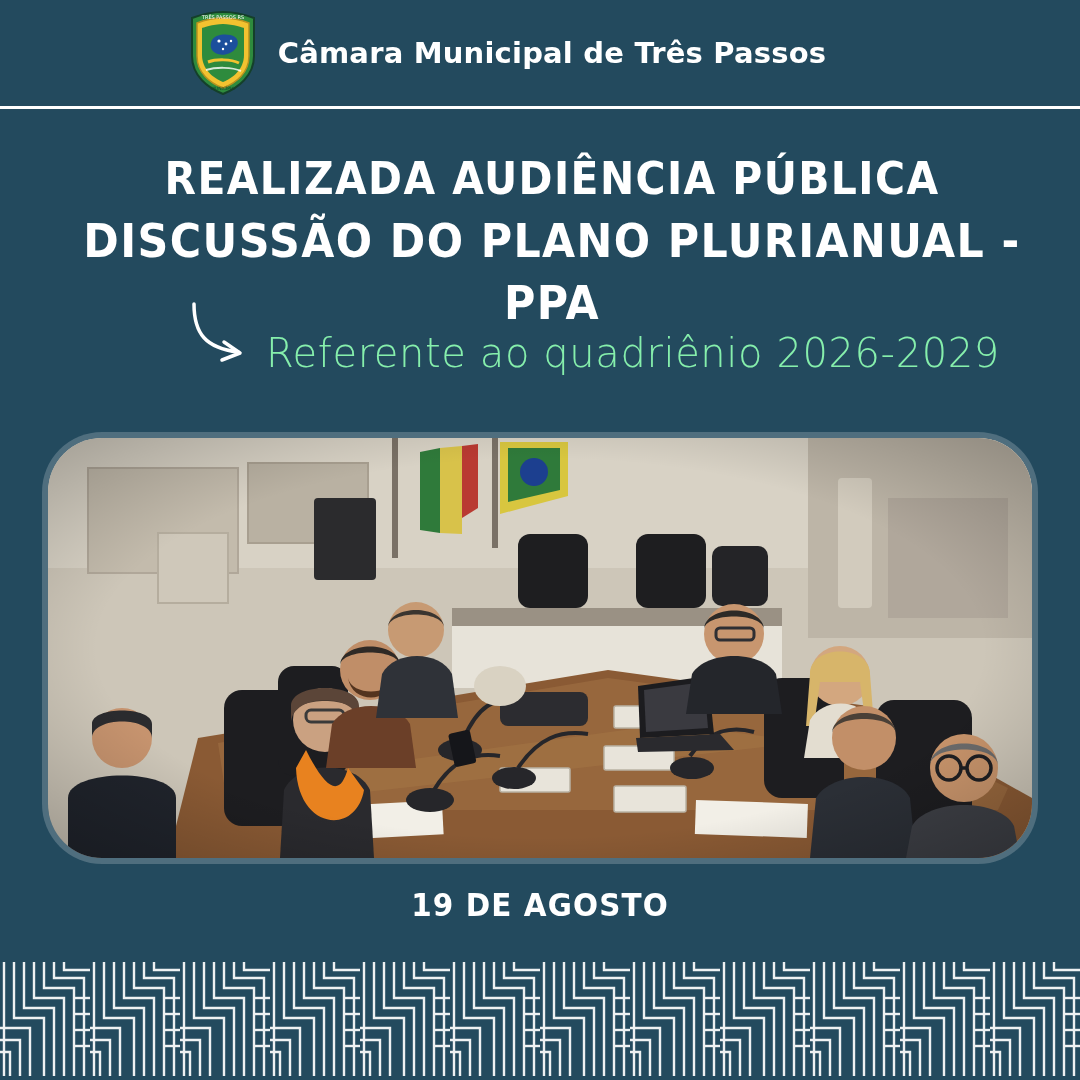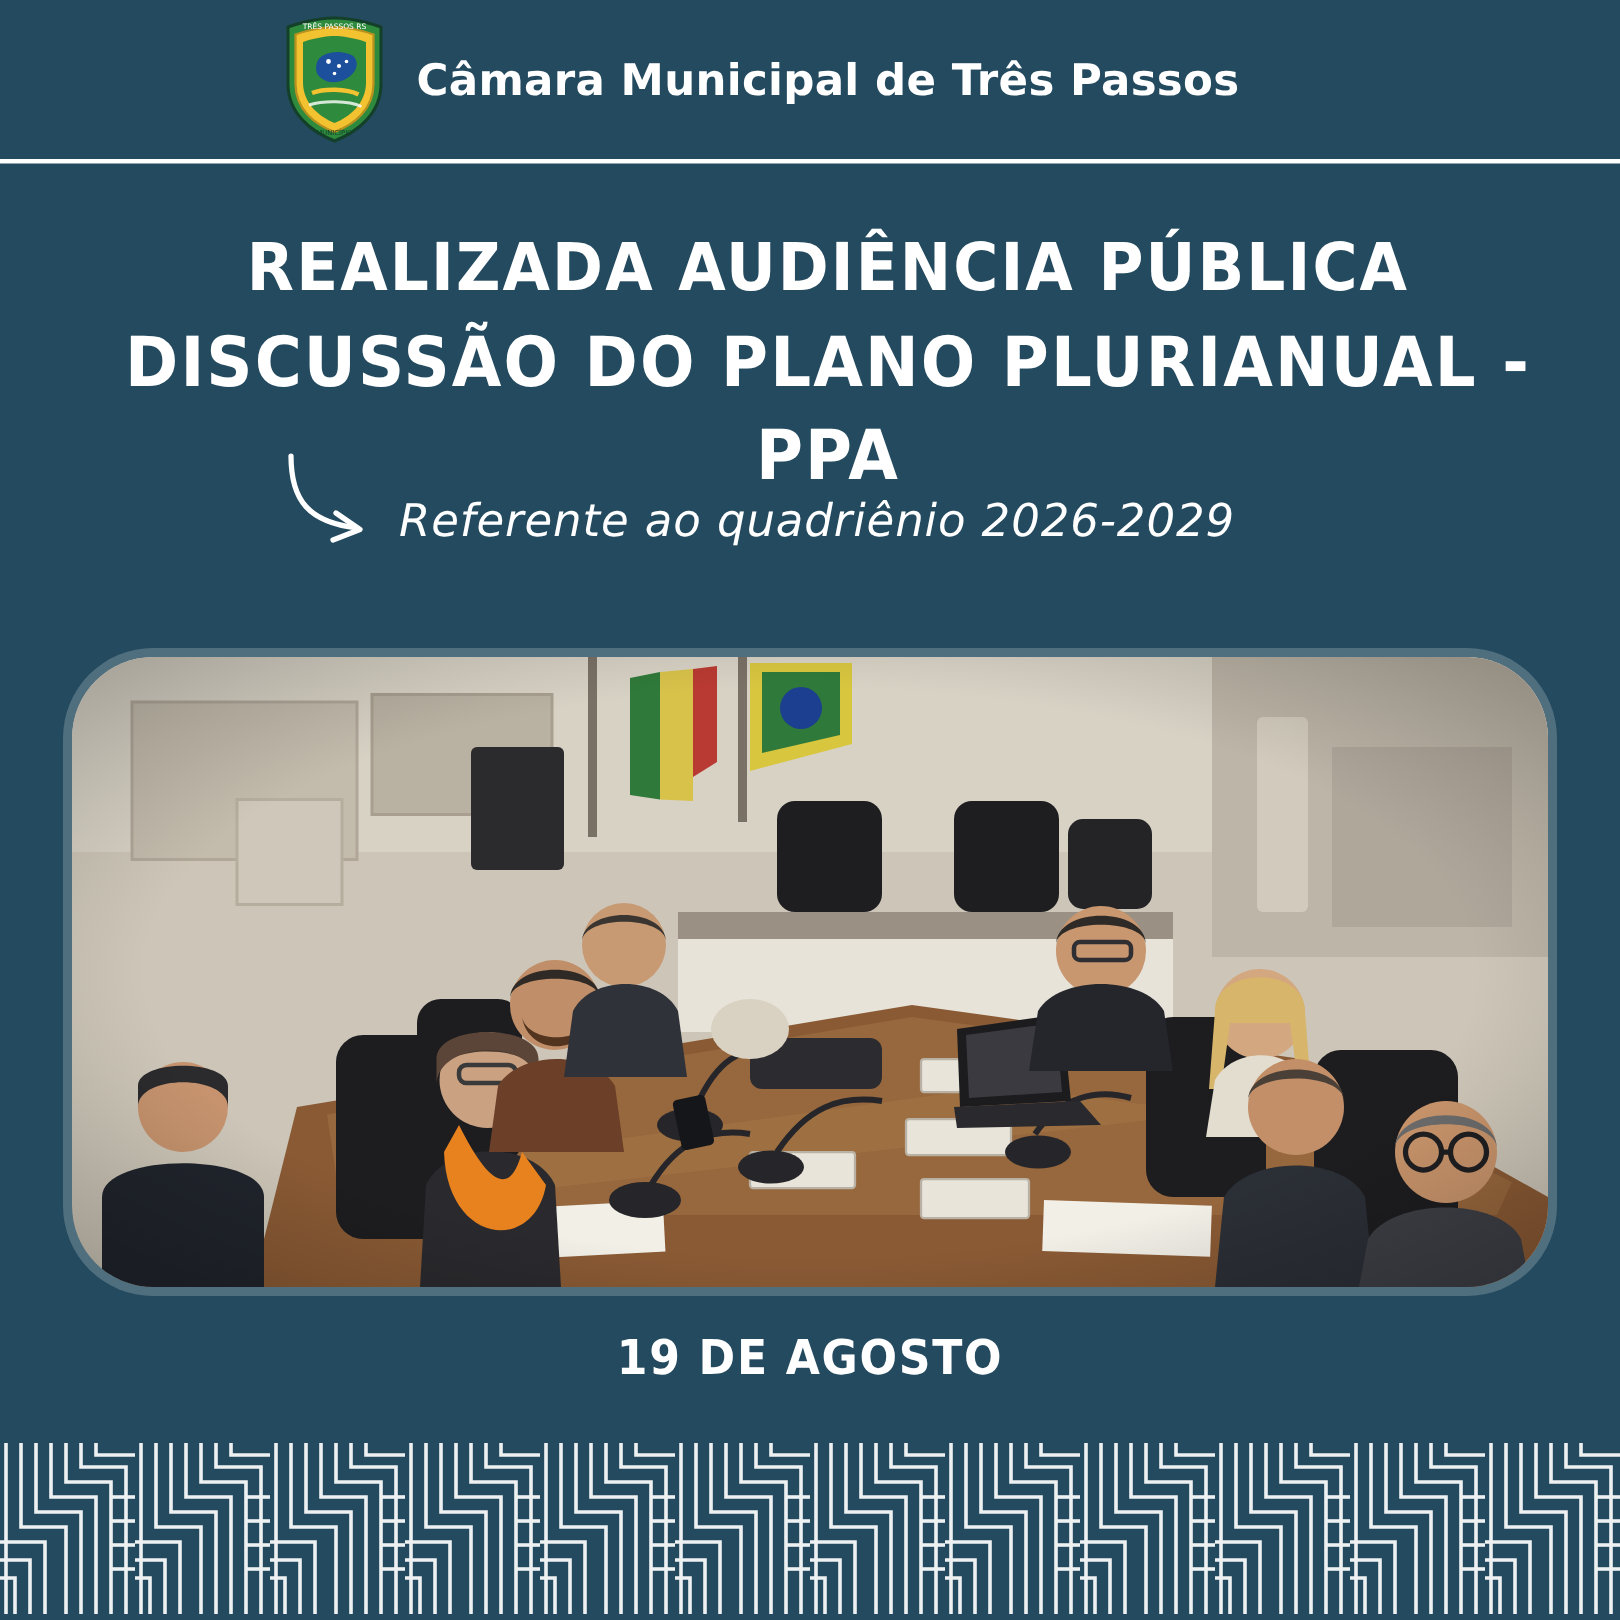--- a/index.html
+++ b/index.html
@@ -92,25 +92,24 @@
     left: 186px;
     top: 0px;
     width: 70px;
     height: 70px;
   }
   .subtitle {
     position: absolute;
     left: 266px;
     top: 30px;
     font-family: "DejaVu Sans", sans-serif;
-    font-size: 30px;
-    color: #ffffff;
+    font-size: 40px;
+    color: #86efac;
     letter-spacing: 0.6px;
     font-weight: 300;
-    font-style: italic;
   }
 
   
   .photo-frame {
     position: absolute;
     left: 48px;
     top: 438px;
     width: 984px;
     height: 420px;
     border-radius: 54px;

